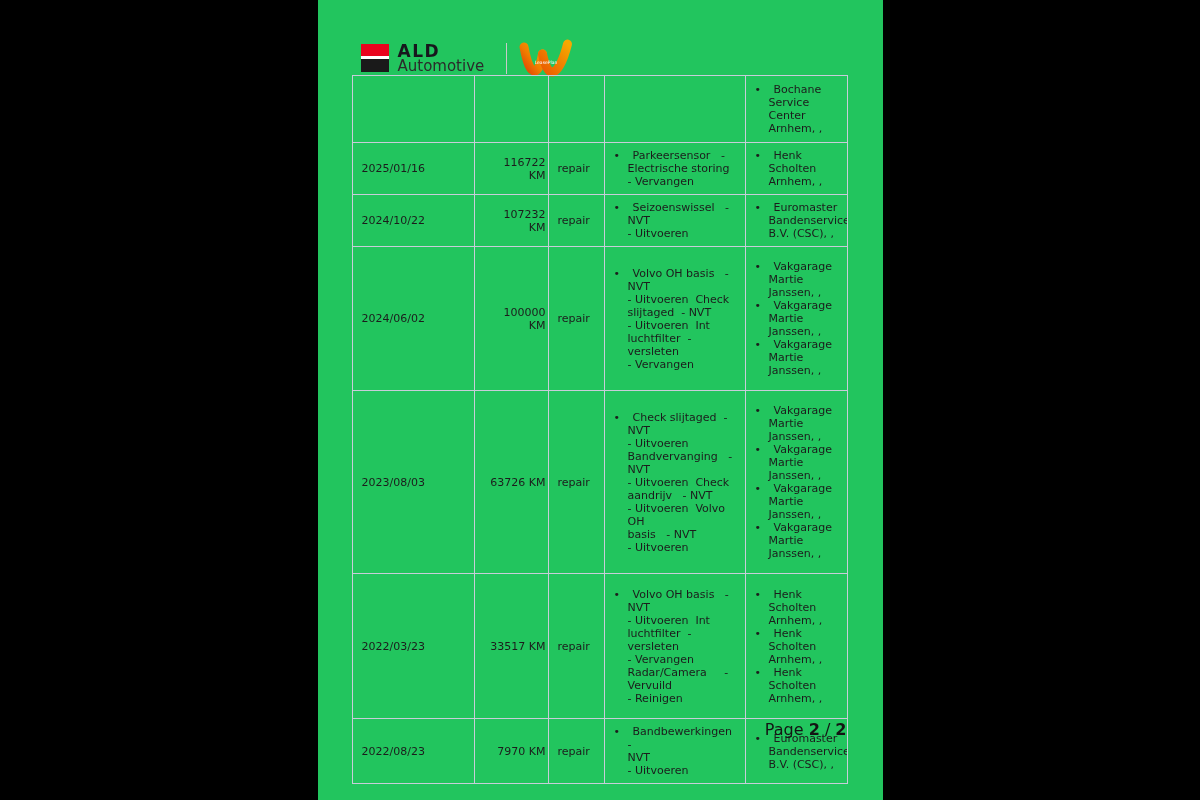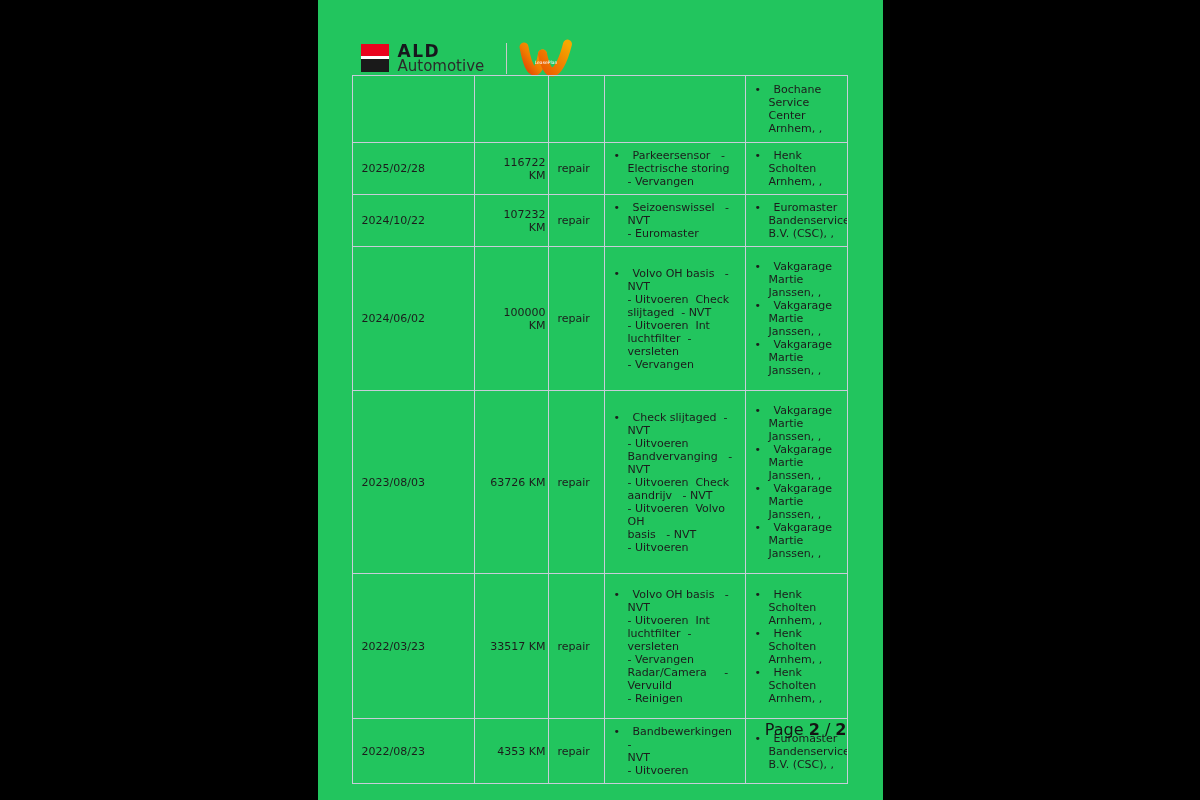--- a/index.html
+++ b/index.html
@@ -96,21 +96,21 @@
             <td class="c-vendor">
               <div class="bullet-item">
                 <span class="bullet-glyph">•</span>
                 <div class="bullet-lines">Bochane
 Service Center
 Arnhem, ,</div>
               </div>
             </td>
           </tr>
           <tr class="r-1">
-            <td class="c-date">2025/02/28</td>
+            <td class="c-date">2025/01/16</td>
             <td class="c-km">116722 KM</td>
             <td class="c-type">repair</td>
             <td class="c-work">
               <div class="bullet-item">
                 <span class="bullet-glyph">•</span>
                 <div class="bullet-lines">Parkeersensor   -
 Electrische storing
 - Vervangen</div>
               </div>
             </td>
@@ -125,21 +125,21 @@
           </tr>
           <tr class="r-2">
             <td class="c-date">2024/10/22</td>
             <td class="c-km">107232 KM</td>
             <td class="c-type">repair</td>
             <td class="c-work">
               <div class="bullet-item">
                 <span class="bullet-glyph">•</span>
                 <div class="bullet-lines">Seizoenswissel   -
 NVT
-- Euromaster</div>
+- Uitvoeren</div>
               </div>
             </td>
             <td class="c-vendor">
               <div class="bullet-item">
                 <span class="bullet-glyph">•</span>
                 <div class="bullet-lines">Euromaster
 Bandenservice
 B.V. (CSC), ,</div>
               </div>
             </td>
@@ -260,21 +260,21 @@
               <div class="bullet-item">
                 <span class="bullet-glyph">•</span>
                 <div class="bullet-lines">Henk
 Scholten
 Arnhem, ,</div>
               </div>
             </td>
           </tr>
           <tr class="r-6">
             <td class="c-date">2022/08/23</td>
-            <td class="c-km">4353 KM</td>
+            <td class="c-km">7970 KM</td>
             <td class="c-type">repair</td>
             <td class="c-work">
               <div class="bullet-item">
                 <span class="bullet-glyph">•</span>
                 <div class="bullet-lines">Bandbewerkingen  -
 NVT
 - Uitvoeren</div>
               </div>
             </td>
             <td class="c-vendor">

